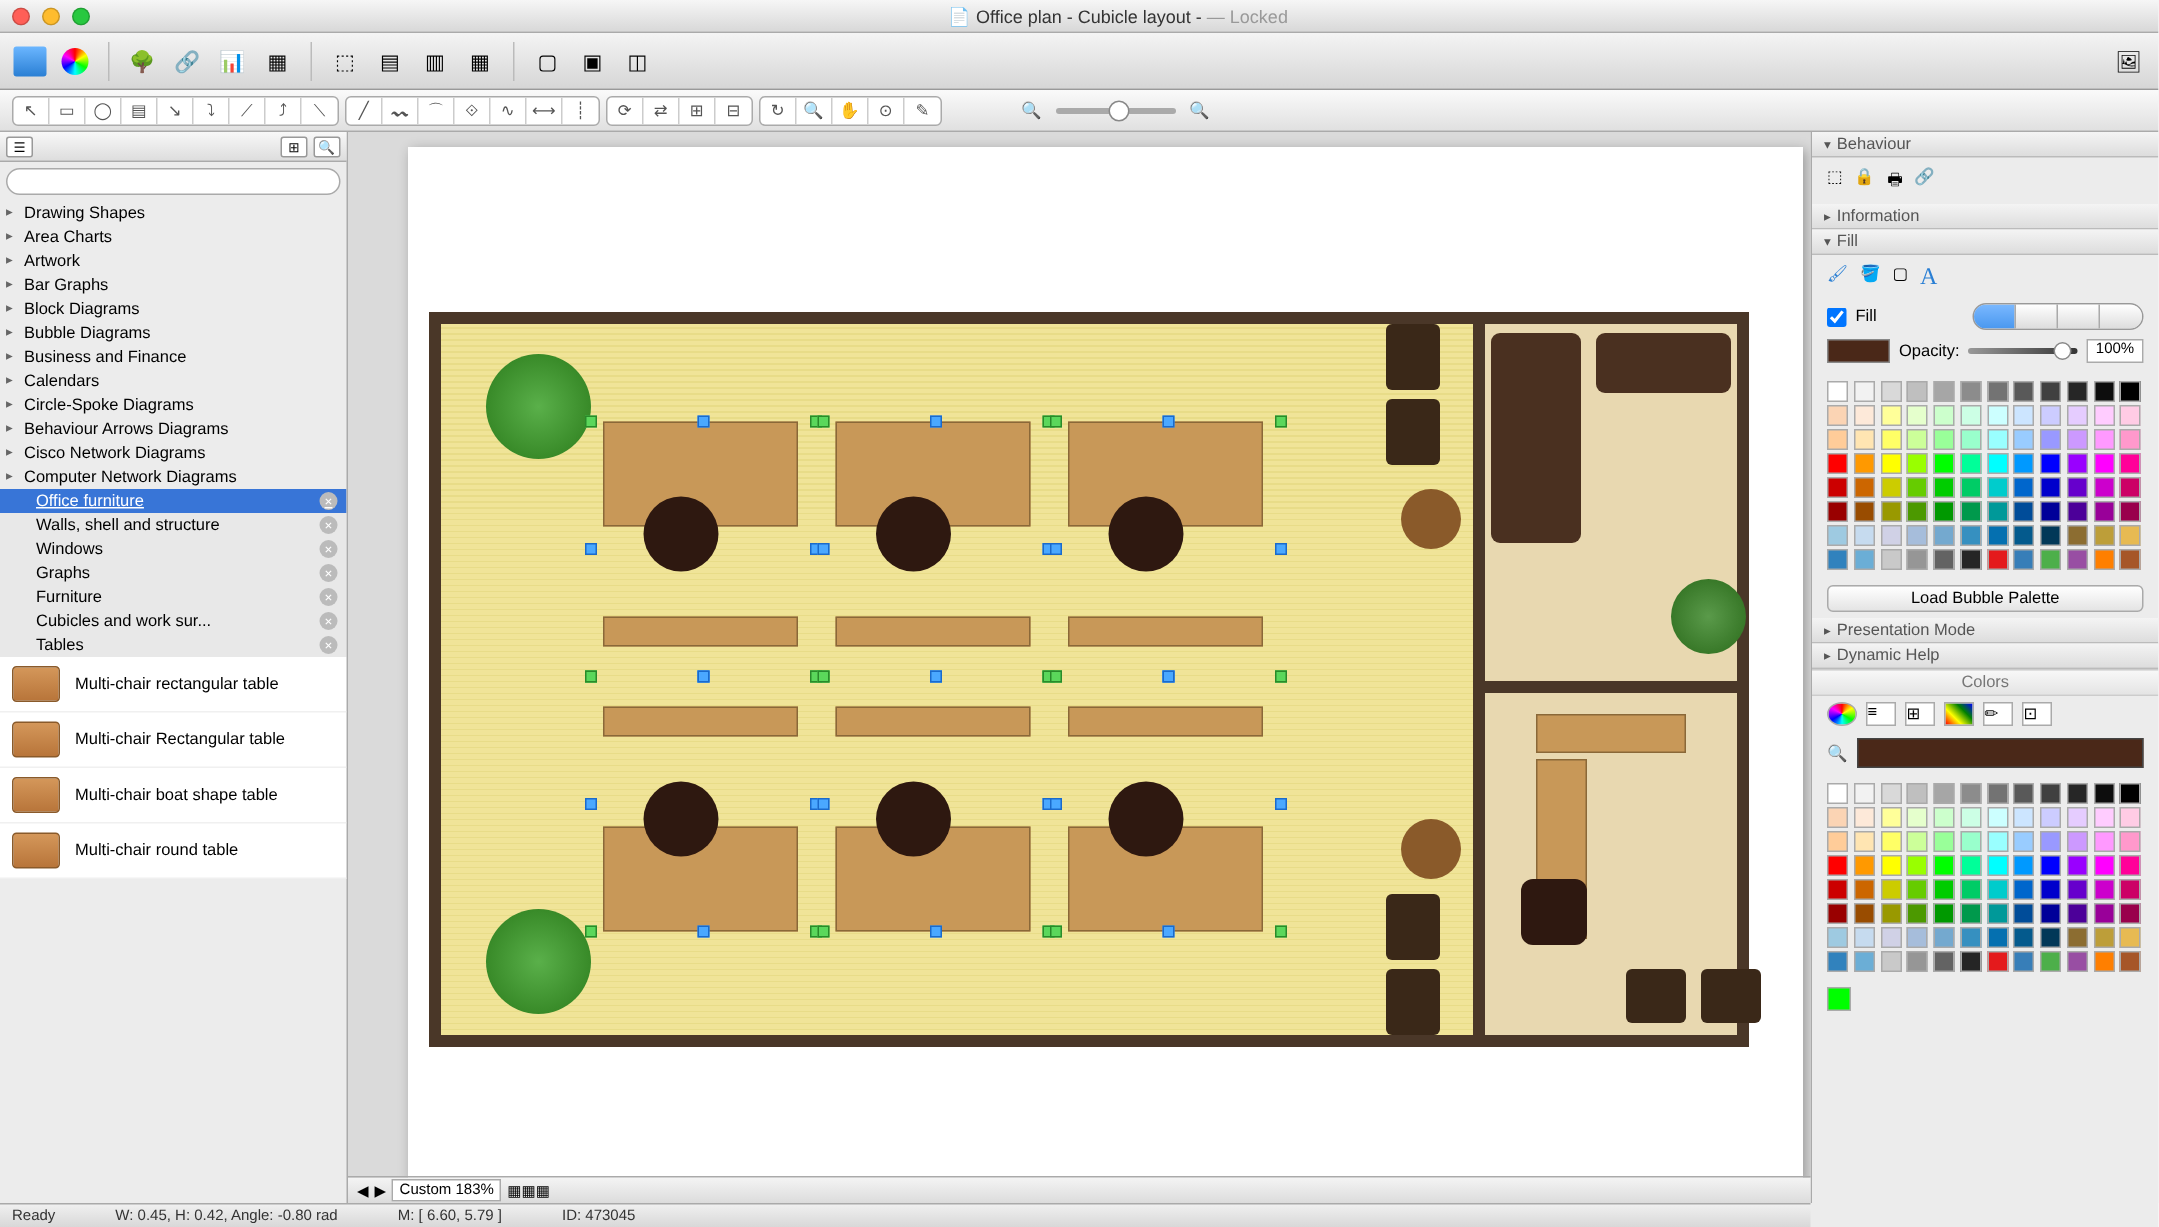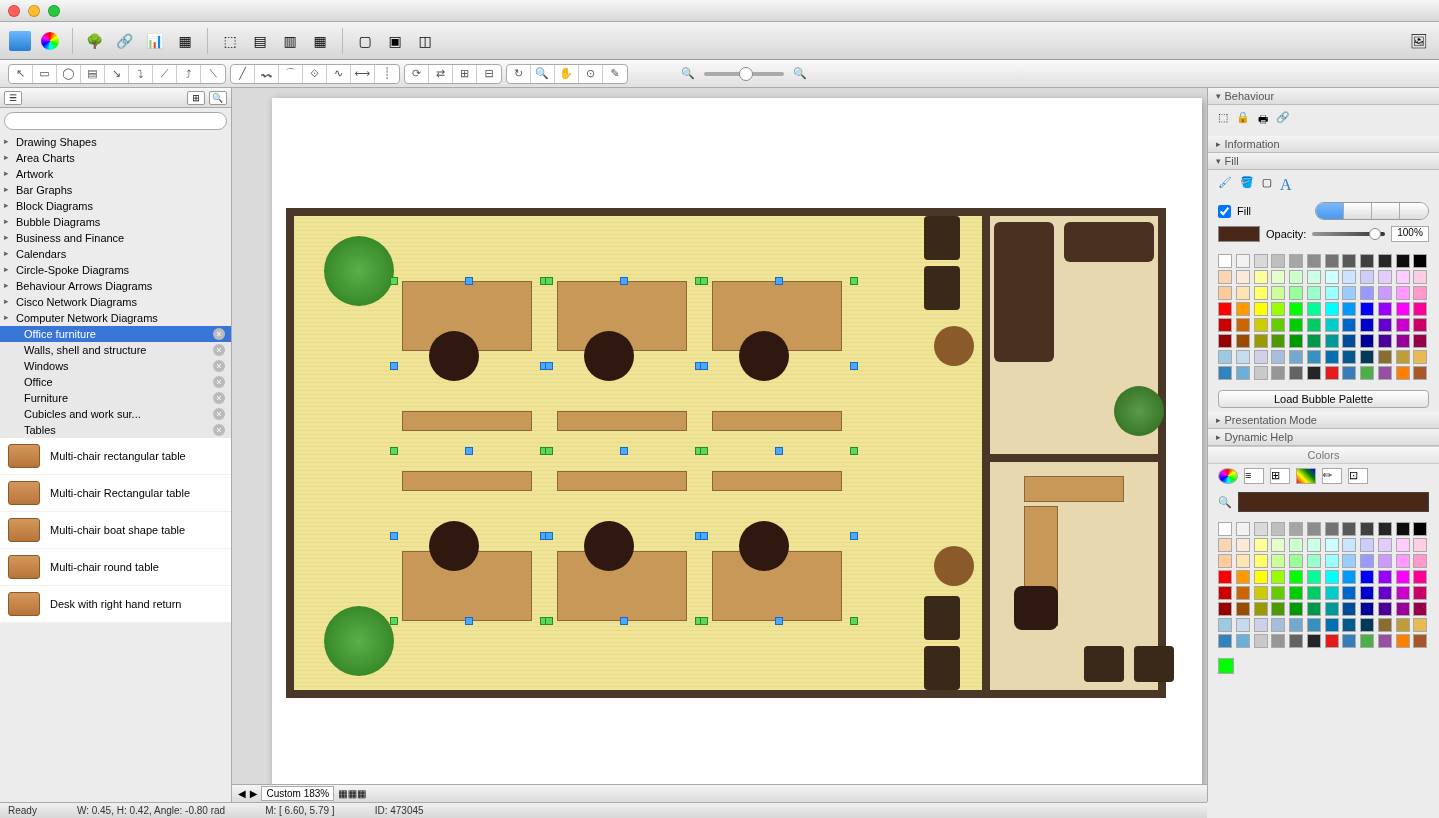--- a/index.html
+++ b/index.html
@@ -28,21 +28,21 @@
 
 .sidebar-left { width: 232px; background: #ececec; border-right: 1px solid #aaa; display: flex; flex-direction: column; }
 .sidebar-tabs { height: 20px; background: linear-gradient(#f8f8f8,#ddd); border-bottom: 1px solid #aaa; display: flex; align-items: center; padding: 0 4px; gap: 4px; }
 .tab-icon { width: 18px; height: 14px; border: 1px solid #999; border-radius: 2px; background: #fff; font-size: 9px; display:flex;align-items:center;justify-content:center; }
 .search-box { padding: 4px; }
 .search-box input { width: 100%; height: 18px; border-radius: 10px; border: 1px solid #aaa; padding: 0 18px 0 8px; font-size: 11px; }
 .lib-tree { flex: 1; overflow-y: auto; }
 .tree-item { padding: 2px 6px 2px 16px; cursor: pointer; position: relative; }
 .tree-item::before { content: "▸"; position: absolute; left: 4px; color: #666; font-size: 9px; }
 .sub-item { padding: 2px 6px 2px 24px; background: #e8e8e8; display: flex; justify-content: space-between; align-items: center; cursor: pointer; }
-.sub-item.selected { background: #3875d7; color: #fff; }
+.sub-item.selected { background: #3875d7; color: #fff; text-decoration: underline; }
 .close-x { width: 12px; height: 12px; border-radius: 50%; background: #bbb; color: #fff; font-size: 9px; display:flex;align-items:center;justify-content:center; }
 .shape-list { background: #fff; }
 .shape-row { display: flex; align-items: center; padding: 6px 8px; gap: 10px; border-bottom: 1px solid #f0f0f0; cursor: pointer; }
 .shape-thumb { width: 32px; height: 24px; background: linear-gradient(#d4975a,#b8753a); border-radius: 3px; border: 1px solid #8a5a2a; }
 
 .canvas-area { flex: 1; background: #dadada; position: relative; overflow: hidden; }
 .canvas-paper { position: absolute; left: 40px; top: 10px; width: 930px; height: 690px; background: #fff; box-shadow: 2px 2px 8px rgba(0,0,0,.3); }
 .floorplan { position: absolute; left: 14px; top: 110px; width: 880px; height: 490px; background: #f3e9a8; border: 8px solid #4a3728; }
 .floor-wood { position: absolute; inset: 0; background: repeating-linear-gradient(0deg, #f0e498 0px, #f0e498 3px, #e8dc88 3px, #e8dc88 4px); }
 .room-wall { position: absolute; background: #4a3728; }
@@ -86,20 +86,25 @@
 </style>
 </head>
 <body>
 
 <div class="titlebar">
   <div class="traffic">
     <div class="tbtn red"></div>
     <div class="tbtn yellow"></div>
     <div class="tbtn green"></div>
   </div>
+  <div class="title-center">
+    <span>📄</span>
+    <span class="title-doc">Office plan - Cubicle layout -</span>
+    <span class="title-locked">— Locked</span>
+  </div>
 </div>
 
 <div class="toolbar-main">
   <div class="tb-icon">
       <div class="icon-grid"></div>
     </div>
   <div class="tb-icon">
       <div class="icon-wheel"></div>
     </div>
   <div class="tb-sep"></div>
@@ -196,21 +201,21 @@
           </div>
           <div class="sub-item">
             <span>Walls, shell and structure</span>
             <span class="close-x">×</span>
           </div>
           <div class="sub-item">
             <span>Windows</span>
             <span class="close-x">×</span>
           </div>
           <div class="sub-item">
-            <span>Office</span>
+            <span>Graphs</span>
             <span class="close-x">×</span>
           </div>
           <div class="sub-item">
             <span>Furniture</span>
             <span class="close-x">×</span>
           </div>
           <div class="sub-item">
             <span>Cubicles and work sur...</span>
             <span class="close-x">×</span>
           </div>
@@ -228,24 +233,20 @@
             <div class="shape-thumb"></div>
             <span>Multi-chair Rectangular table</span>
           </div>
           <div class="shape-row">
             <div class="shape-thumb"></div>
             <span>Multi-chair boat shape table</span>
           </div>
           <div class="shape-row">
             <div class="shape-thumb"></div>
             <span>Multi-chair round table</span>
-          </div>
-          <div class="shape-row">
-            <div class="shape-thumb"></div>
-            <span>Desk with right hand return</span>
           </div>
         </div>
     </div>
   </div>
 
   <div class="canvas-area">
     <div class="canvas-paper">
       <div class="floorplan">
         <div class="floor-wood"></div>
 

